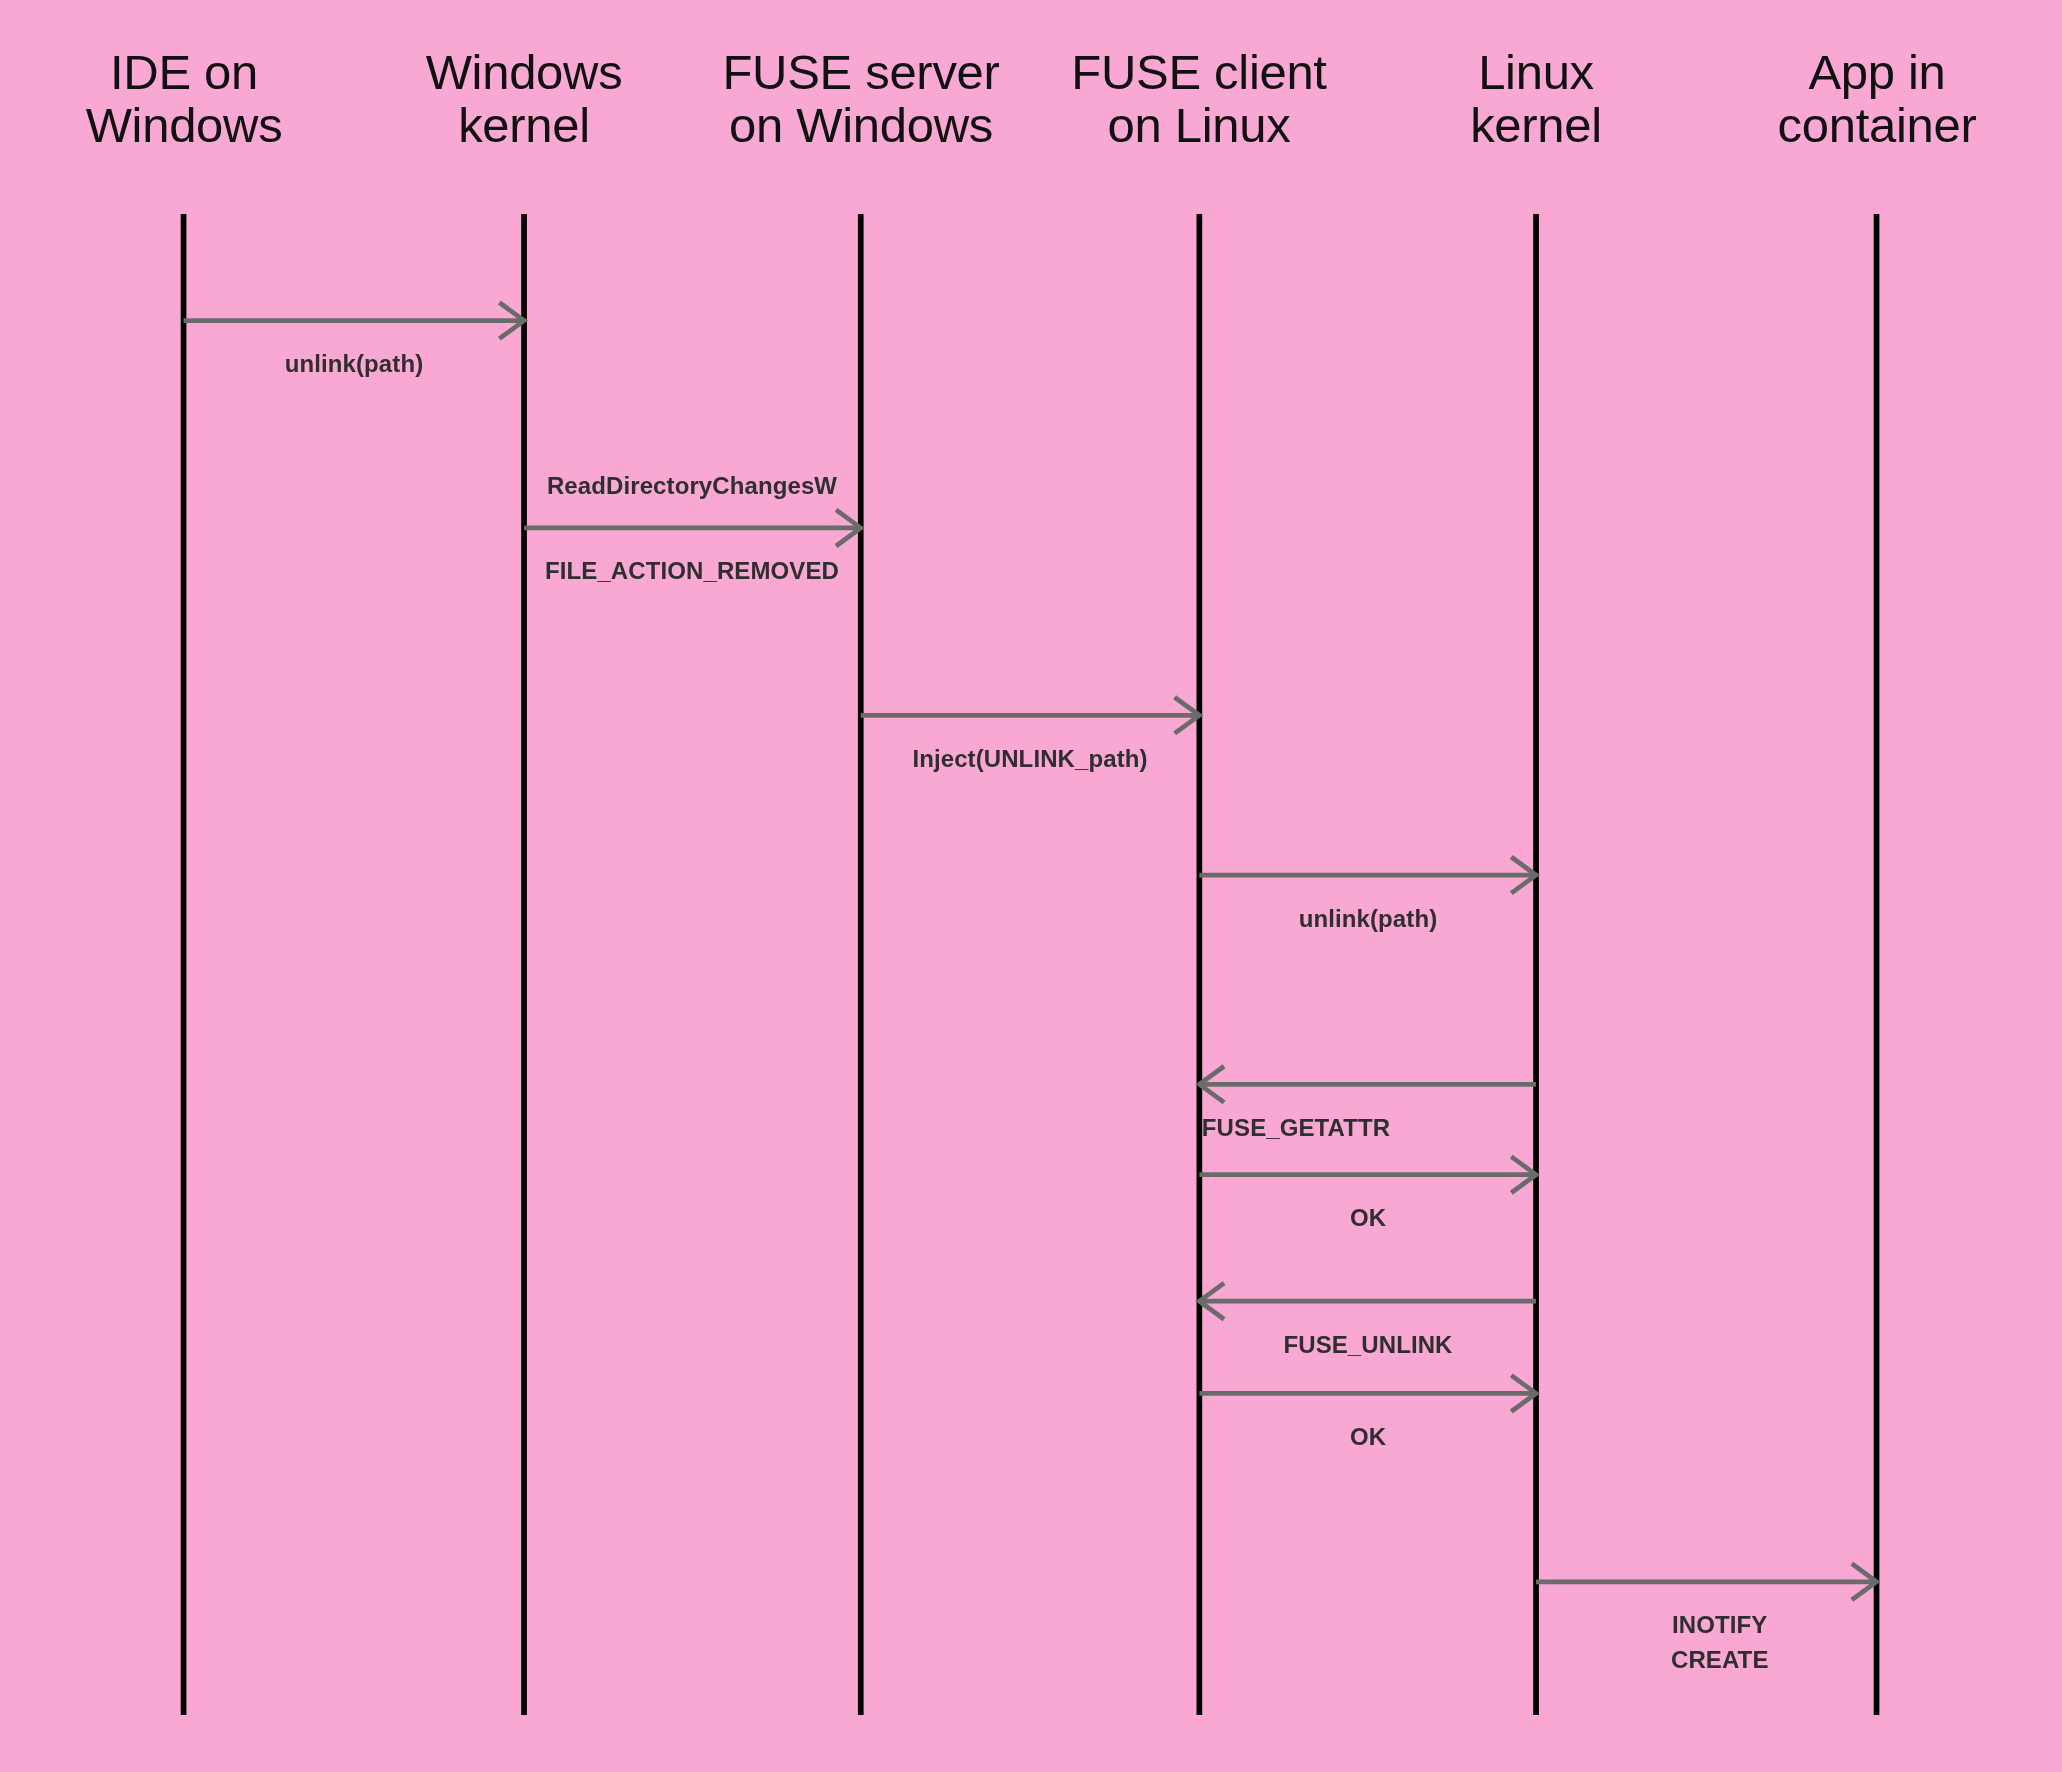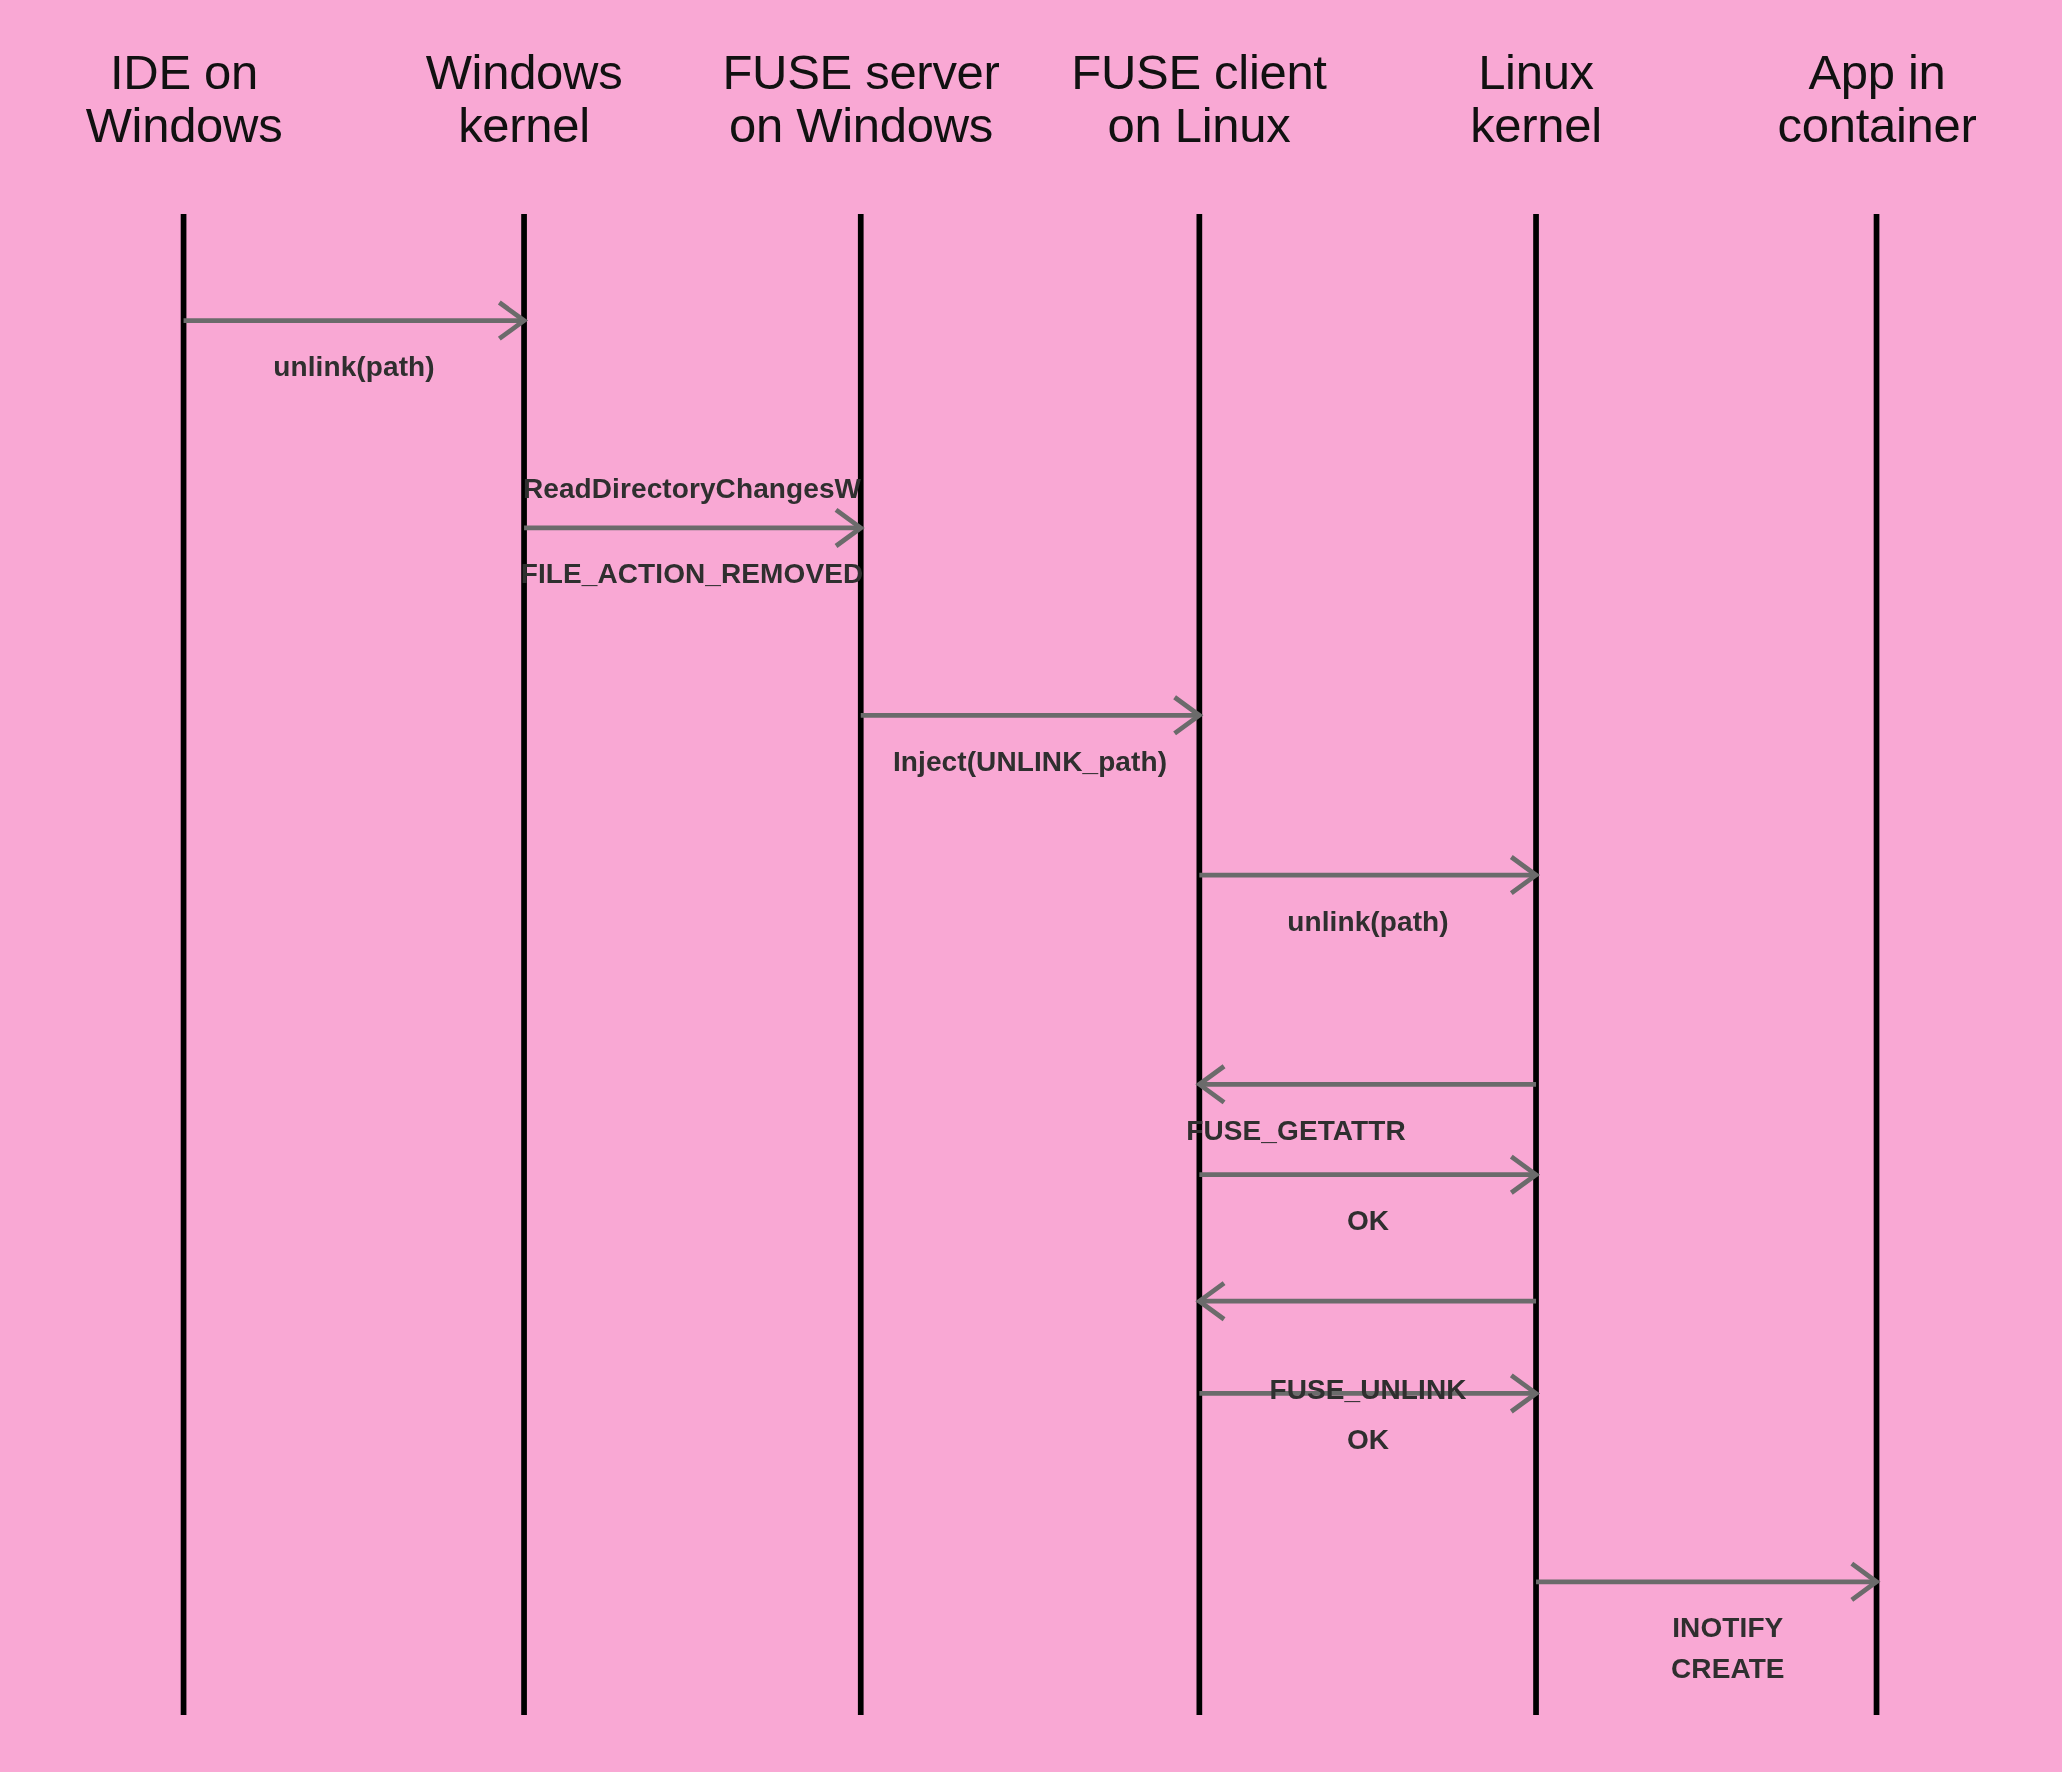--- a/index.html
+++ b/index.html
@@ -33,21 +33,21 @@
     line-height: 1.08;
     color: #111111;
     font-weight: 400;
     letter-spacing: -0.3px;
     white-space: pre-line;
     transform: translateX(-50%);
     font-family: "Liberation Sans", sans-serif;
   }
   .msg-label {
     position: absolute;
-    font-size: 28px;
+    font-size: 24px;
     font-weight: 700;
     color: #2f2f2f;
     line-height: 1.45;
     letter-spacing: 0.1px;
     white-space: pre-line;
     font-family: "Liberation Sans", sans-serif;
   }
   .msg-label.center {
     text-align: center;
     transform: translateX(-50%);
@@ -125,20 +125,20 @@
 container</div>
     </div>
   <div id="labels-layer">
       <div class="msg-label center" style="left: 354px; top: 347px;">unlink(path)</div>
       <div class="msg-label center" style="left: 692px; top: 469px;">ReadDirectoryChangesW</div>
       <div class="msg-label center" style="left: 692px; top: 554px;">FILE_ACTION_REMOVED</div>
       <div class="msg-label center" style="left: 1030px; top: 742px; text-align: right;">Inject(UNLINK_path)</div>
       <div class="msg-label center" style="left: 1368px; top: 902px;">unlink(path)</div>
       <div class="msg-label center" style="left: 1296px; top: 1111px;">FUSE_GETATTR</div>
       <div class="msg-label center" style="left: 1368px; top: 1201px;">OK</div>
-      <div class="msg-label center" style="left: 1368px; top: 1328px; margin-top: 42px;">FUSE_UNLINK</div>
+      <div class="msg-label center" style="left: 1368px; top: 1328px;">FUSE_UNLINK</div>
       <div class="msg-label center" style="left: 1368px; top: 1420px;">OK</div>
       <div class="msg-label left" style="left: 1671px; top: 1608px;">INOTIFY
 CREATE</div>
     </div>
 
 </div>
 
 
 </body></html>

